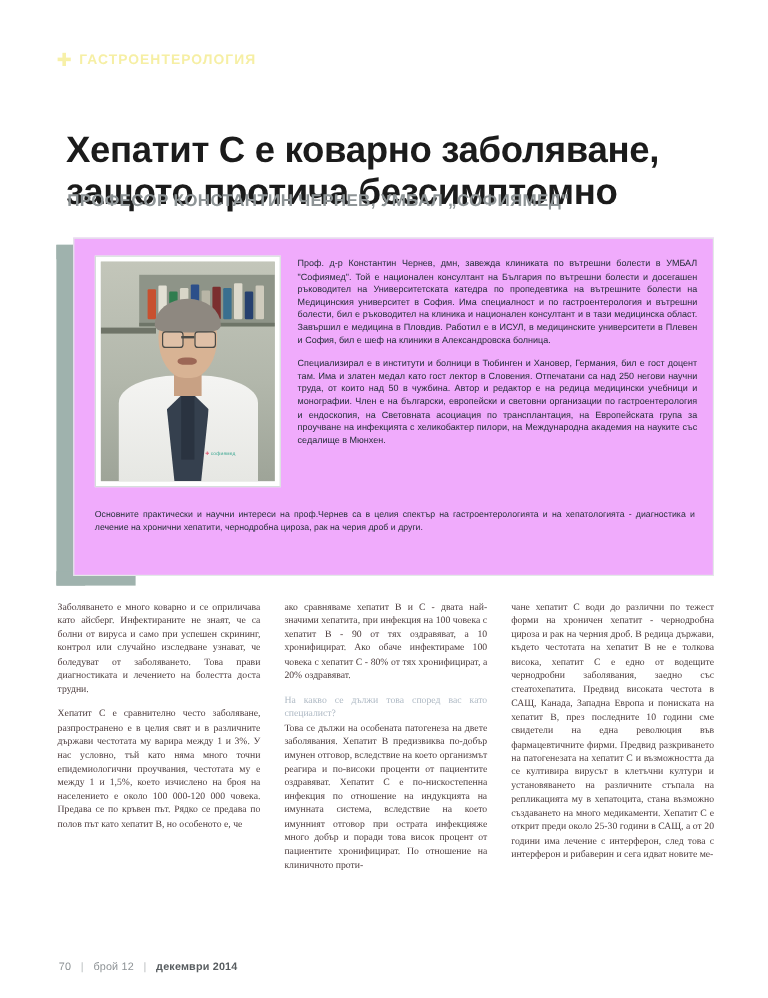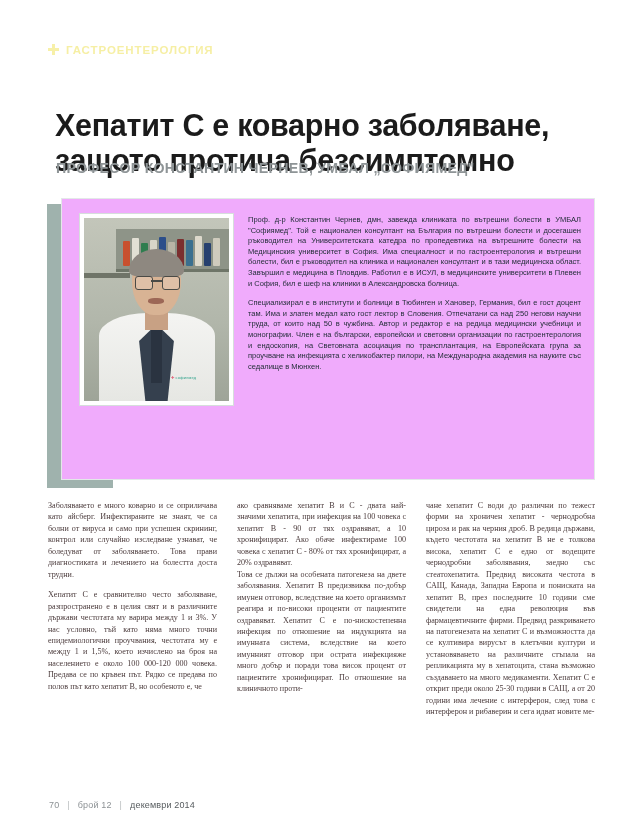--- a/index.html
+++ b/index.html
@@ -291,21 +291,21 @@
     left: 49px;
     bottom: 22px;
     font-size: 9px;
     color: #8d9295;
     letter-spacing: 0.15px;
     display: flex;
     align-items: baseline;
     gap: 8px;
   }
   .footer .sep { color: #b9bdbf; }
-  .footer .strong { font-weight: 400; color: #575c5f; }
+  .footer .strong { font-weight: 700; color: #575c5f; }
 </style>
 </head>
 <body>
 
 <div class="page">
 
   <div class="kicker">
     <span class="kicker-mark"></span>
     <span class="kicker-text">ГАСТРОЕНТЕРОЛОГИЯ</span>
   </div>
@@ -353,32 +353,34 @@
           <div class="ph-mouth"></div>
           <div class="ph-logo">софиямед</div>
         </div>
       </div>
 
       <div class="bio">
         <p>Проф. д-р Константин Чернев, дмн, завежда клиниката по вътрешни болести в УМБАЛ "Софиямед". Той е национален консултант на България по вътрешни болести и досегашен ръководител на Университетската катедра по пропедевтика на вътрешните болести на Медицинския университет в София. Има специалност и по гастроентерология и вътрешни болести, бил е ръководител на клиника и национален консултант и в тази медицинска област. Завършил е медицина в Пловдив. Работил е в ИСУЛ, в медицинските университети в Плевен и София, бил е шеф на клиники в Александровска болница.</p>
         <p>Специализирал е в институти и болници в Тюбинген и Хановер, Германия, бил е гост доцент там. Има и златен медал като гост лектор в Словения. Отпечатани са над 250 негови научни труда, от които над 50 в чужбина. Автор и редактор е на редица медицински учебници и монографии. Член е на български, европейски и световни организации по гастроентерология и ендоскопия, на Световната асоциация по трансплантация, на Европейската група за проучване на инфекцията с хеликобактер пилори, на Международна академия на науките със седалище в Мюнхен.</p>
       </div>
 
+      <div class="summary">Основните практически и научни интереси на проф.Чернев са в целия спектър на гастроентерологията и на хепатологията - диагностика и лечение на хронични хепатити, чернодробна цироза, рак на черия дроб и други.</div>
     </div>
   </div>
 
   <div class="columns">
 
     <div class="col">
       <p>Заболяването е много коварно и се оприличава като айсберг. Инфектираните не знаят, че са болни от вируса и само при успешен скрининг, контрол или случайно изследване узнават, че боледуват от заболяването. Това прави диагностиката и лечението на болестта доста трудни.</p>
       <p class="spaced">Хепатит С е сравнително често заболяване, разпространено е в целия свят и в различните държави честотата му варира между 1 и 3%. У нас условно, тъй като няма много точни епидемиологични проучвания, честотата му е между 1 и 1,5%, което изчислено на броя на населението е около 100 000-120 000 човека. Предава се по кръвен път. Рядко се предава по полов път като хепатит В, но особеното е, че</p>
     </div>
 
     <div class="col">
       <p>ако сравняваме хепатит В и С - двата най-значими хепатита, при инфекция на 100 човека с хепатит В - 90 от тях оздравяват, а 10 хронифицират. Ако обаче инфектираме 100 човека с хепатит С - 80% от тях хронифицират, а 20% оздравяват.</p>
+      <div class="q spaced">На какво се дължи това според вас като специалист?</div>
       <p>Това се дължи на особената патогенеза на двете заболявания. Хепатит В предизвиква по-добър имунен отговор, вследствие на което организмът реагира и по-високи проценти от пациентите оздравяват. Хепатит С е по-нискостепенна инфекция по отношение на индукцията на имунната система, вследствие на което имунният отговор при острата инфекцияже много добър и поради това висок процент от пациентите хронифицират. По отношение на клиничното проти-</p>
     </div>
 
     <div class="col">
       <p>чане хепатит С води до различни по тежест форми на хроничен хепатит - чернодробна цироза и рак на черния дроб. В редица държави, където честотата на хепатит В не е толкова висока, хепатит С е едно от водещите чернодробни заболявания, заедно със стеатохепатита. Предвид високата честота в САЩ, Канада, Западна Европа и пониската на хепатит В, през последните 10 години сме свидетели на една революция във фармацевтичните фирми. Предвид разкриването на патогенезата на хепатит С и възможността да се култивира вирусът в клетъчни култури и установяването на различните стъпала на репликацията му в хепатоцита, стана възможно създаването на много медикаменти. Хепатит С е открит преди около 25-30 години в САЩ, а от 20 години има лечение с интерферон, след това с интерферон и рибаверин и сега идват новите ме-</p>
     </div>
 
   </div>
 
   <div class="footer">

